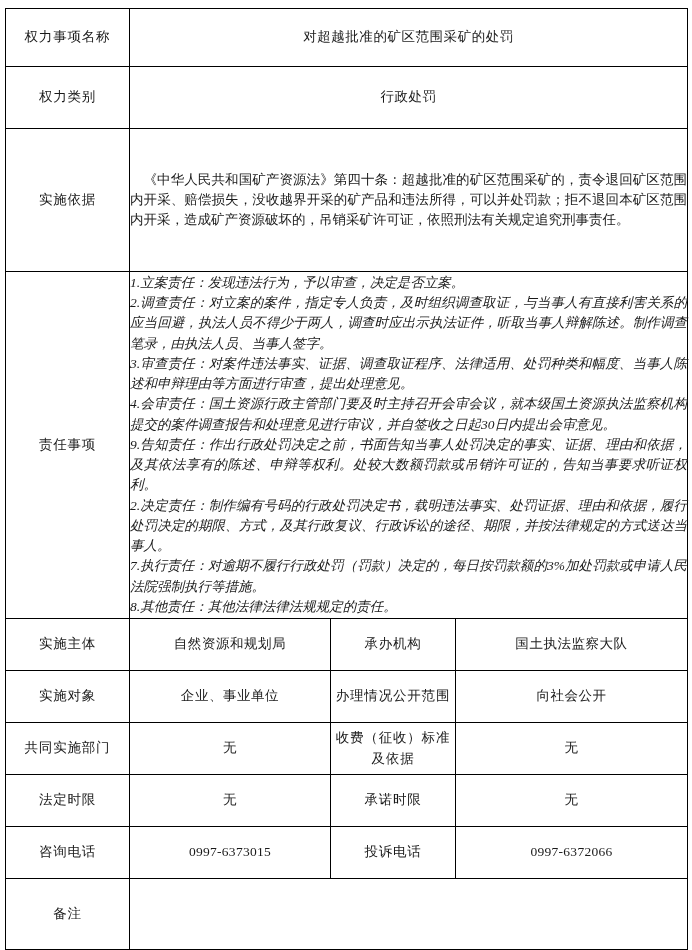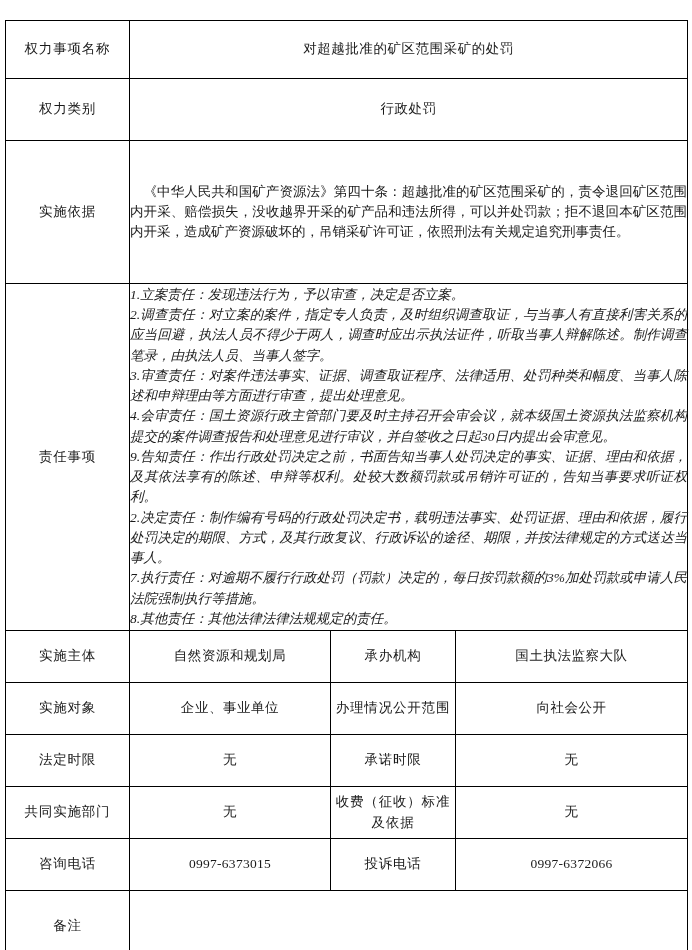--- a/index.html
+++ b/index.html
@@ -12,21 +12,21 @@
     height: 950px;
     font-family: "Liberation Serif", "DejaVu Serif", serif;
     color: #1a1a1a;
     overflow: hidden;
   }
   .page {
     position: relative;
     width: 692px;
     height: 950px;
     box-sizing: border-box;
-    padding: 20px 5px 0 5px;
+    padding: 8px 5px 0 5px;
   }
   table.power-table {
     width: 682px;
     border-collapse: collapse;
     table-layout: fixed;
   }
   table.power-table td {
     border: 1px solid #000000;
     padding: 0;
     vertical-align: middle;
@@ -135,30 +135,30 @@
       </tr>
 
       <tr class="row-obj">
         <td class="label-cell">实施对象</td>
         <td class="center-cell">企业、事业单位</td>
         <td class="label-cell">办理情况公开范围</td>
         <td class="center-cell">向社会公开</td>
       </tr>
 
       <tr class="row-std">
-        <td class="label-cell">法定时限</td>
+        <td class="label-cell">共同实施部门</td>
         <td class="center-cell">无</td>
-        <td class="label-cell">承诺时限</td>
+        <td class="label-cell">收费（征收）标准及依据</td>
         <td class="center-cell">无</td>
       </tr>
 
       <tr class="row-std">
-        <td class="label-cell">共同实施部门</td>
+        <td class="label-cell">法定时限</td>
         <td class="center-cell">无</td>
-        <td class="label-cell">收费（征收）标准及依据</td>
+        <td class="label-cell">承诺时限</td>
         <td class="center-cell">无</td>
       </tr>
 
       <tr class="row-std">
         <td class="label-cell">咨询电话</td>
         <td class="center-cell tel">0997-6373015</td>
         <td class="label-cell">投诉电话</td>
         <td class="center-cell tel">0997-6372066</td>
       </tr>
 

